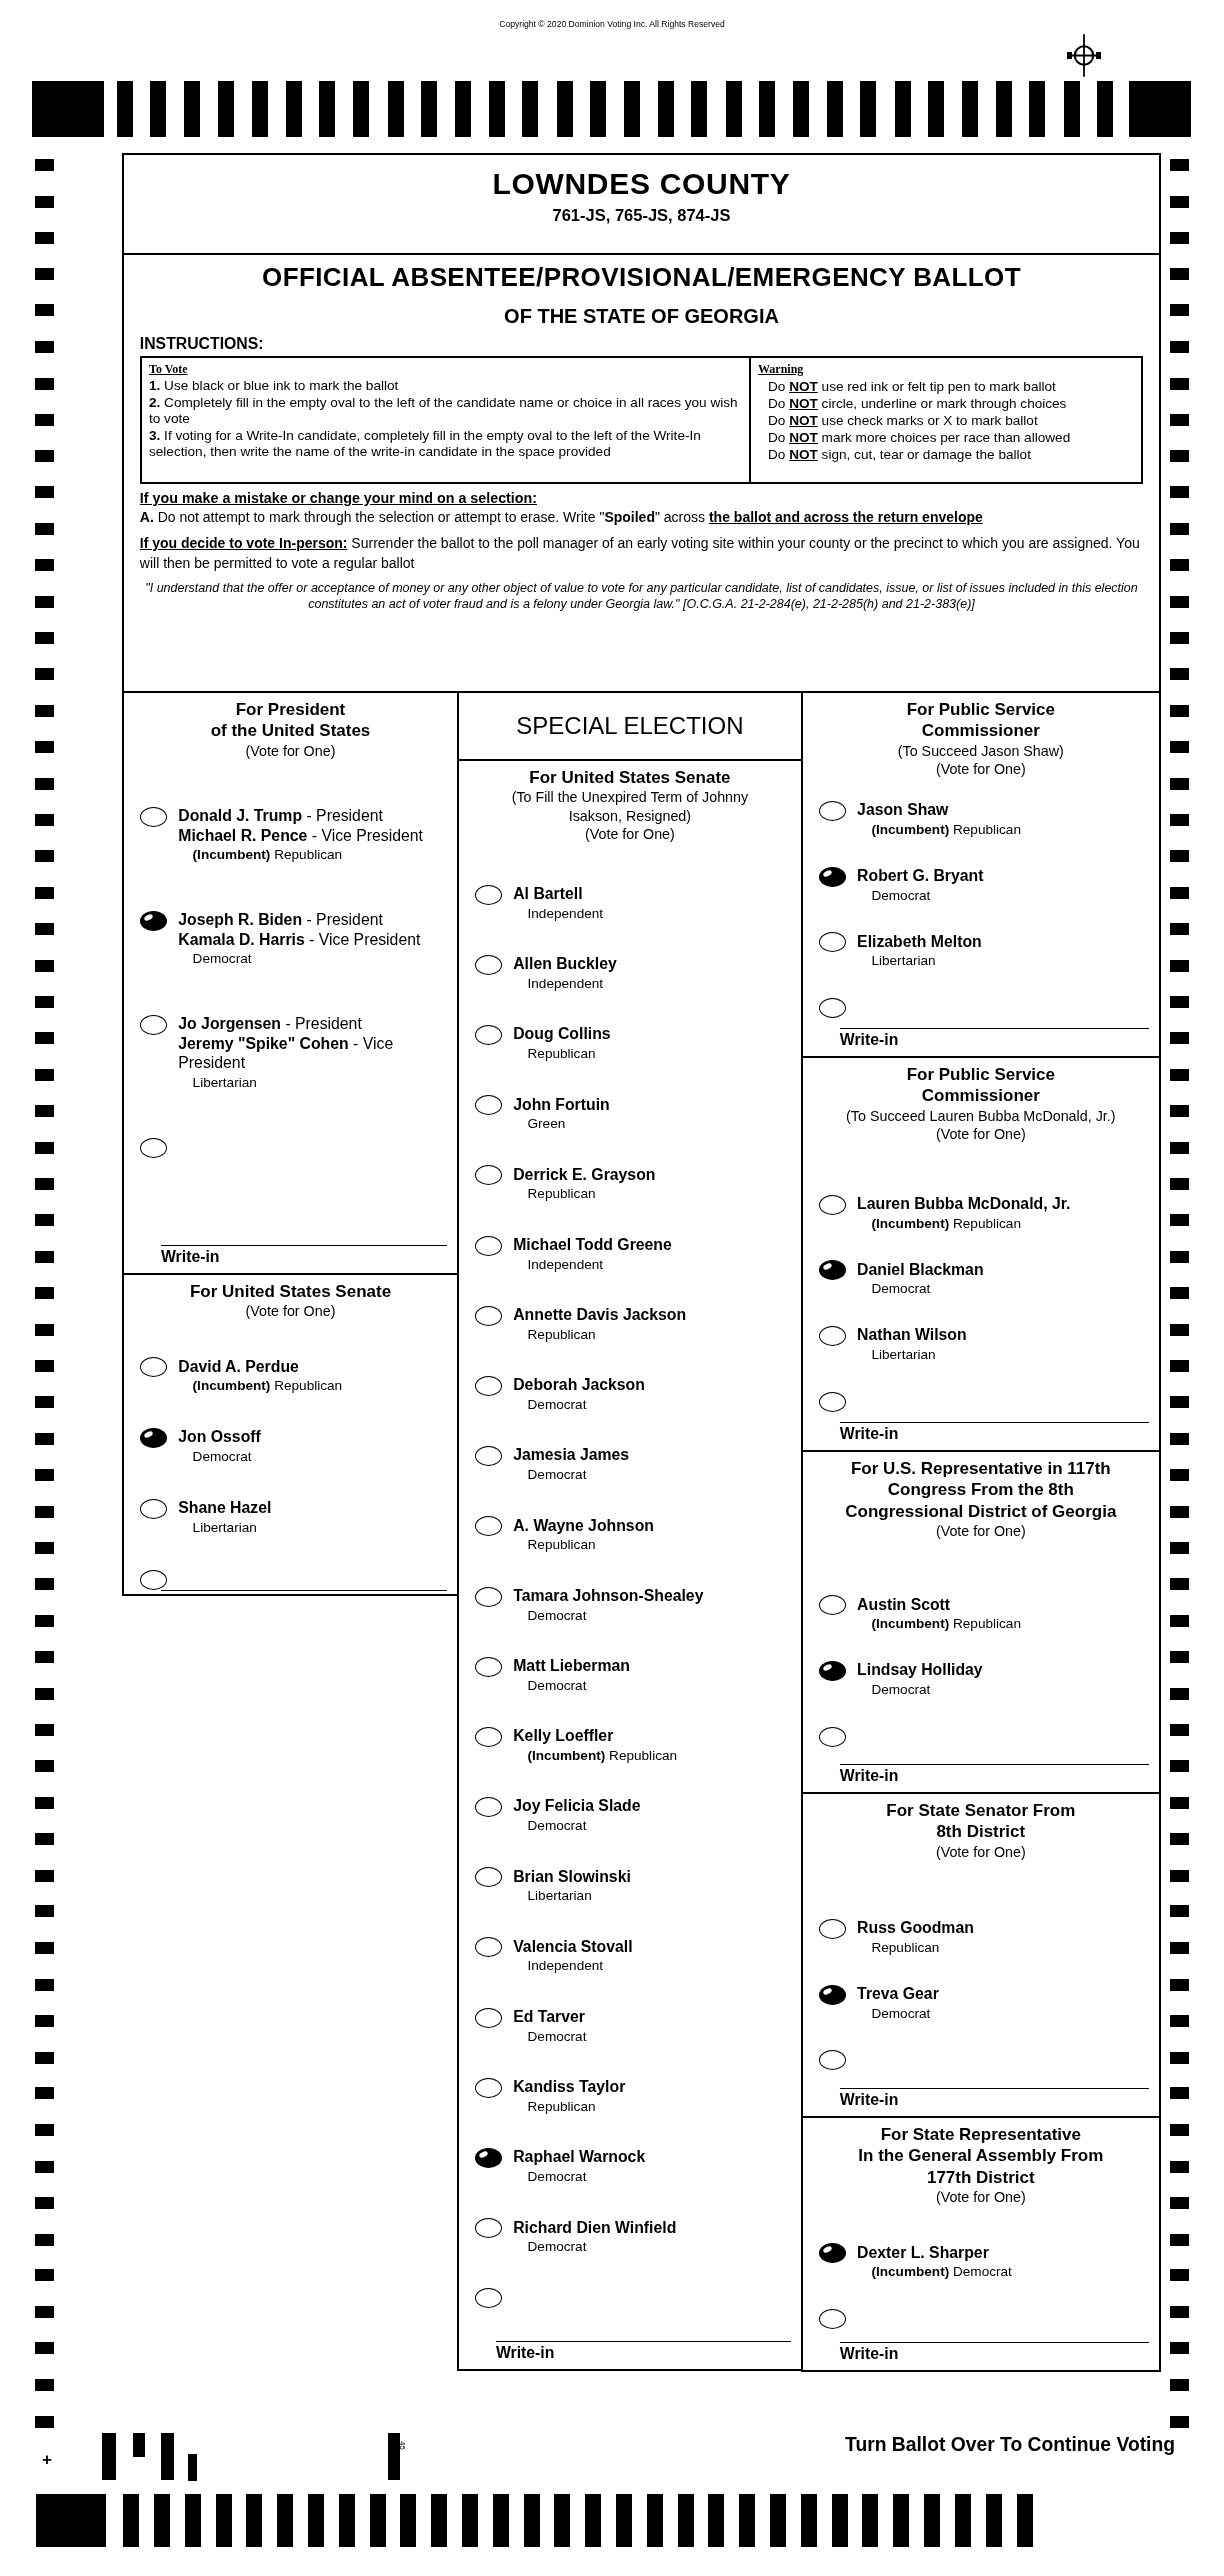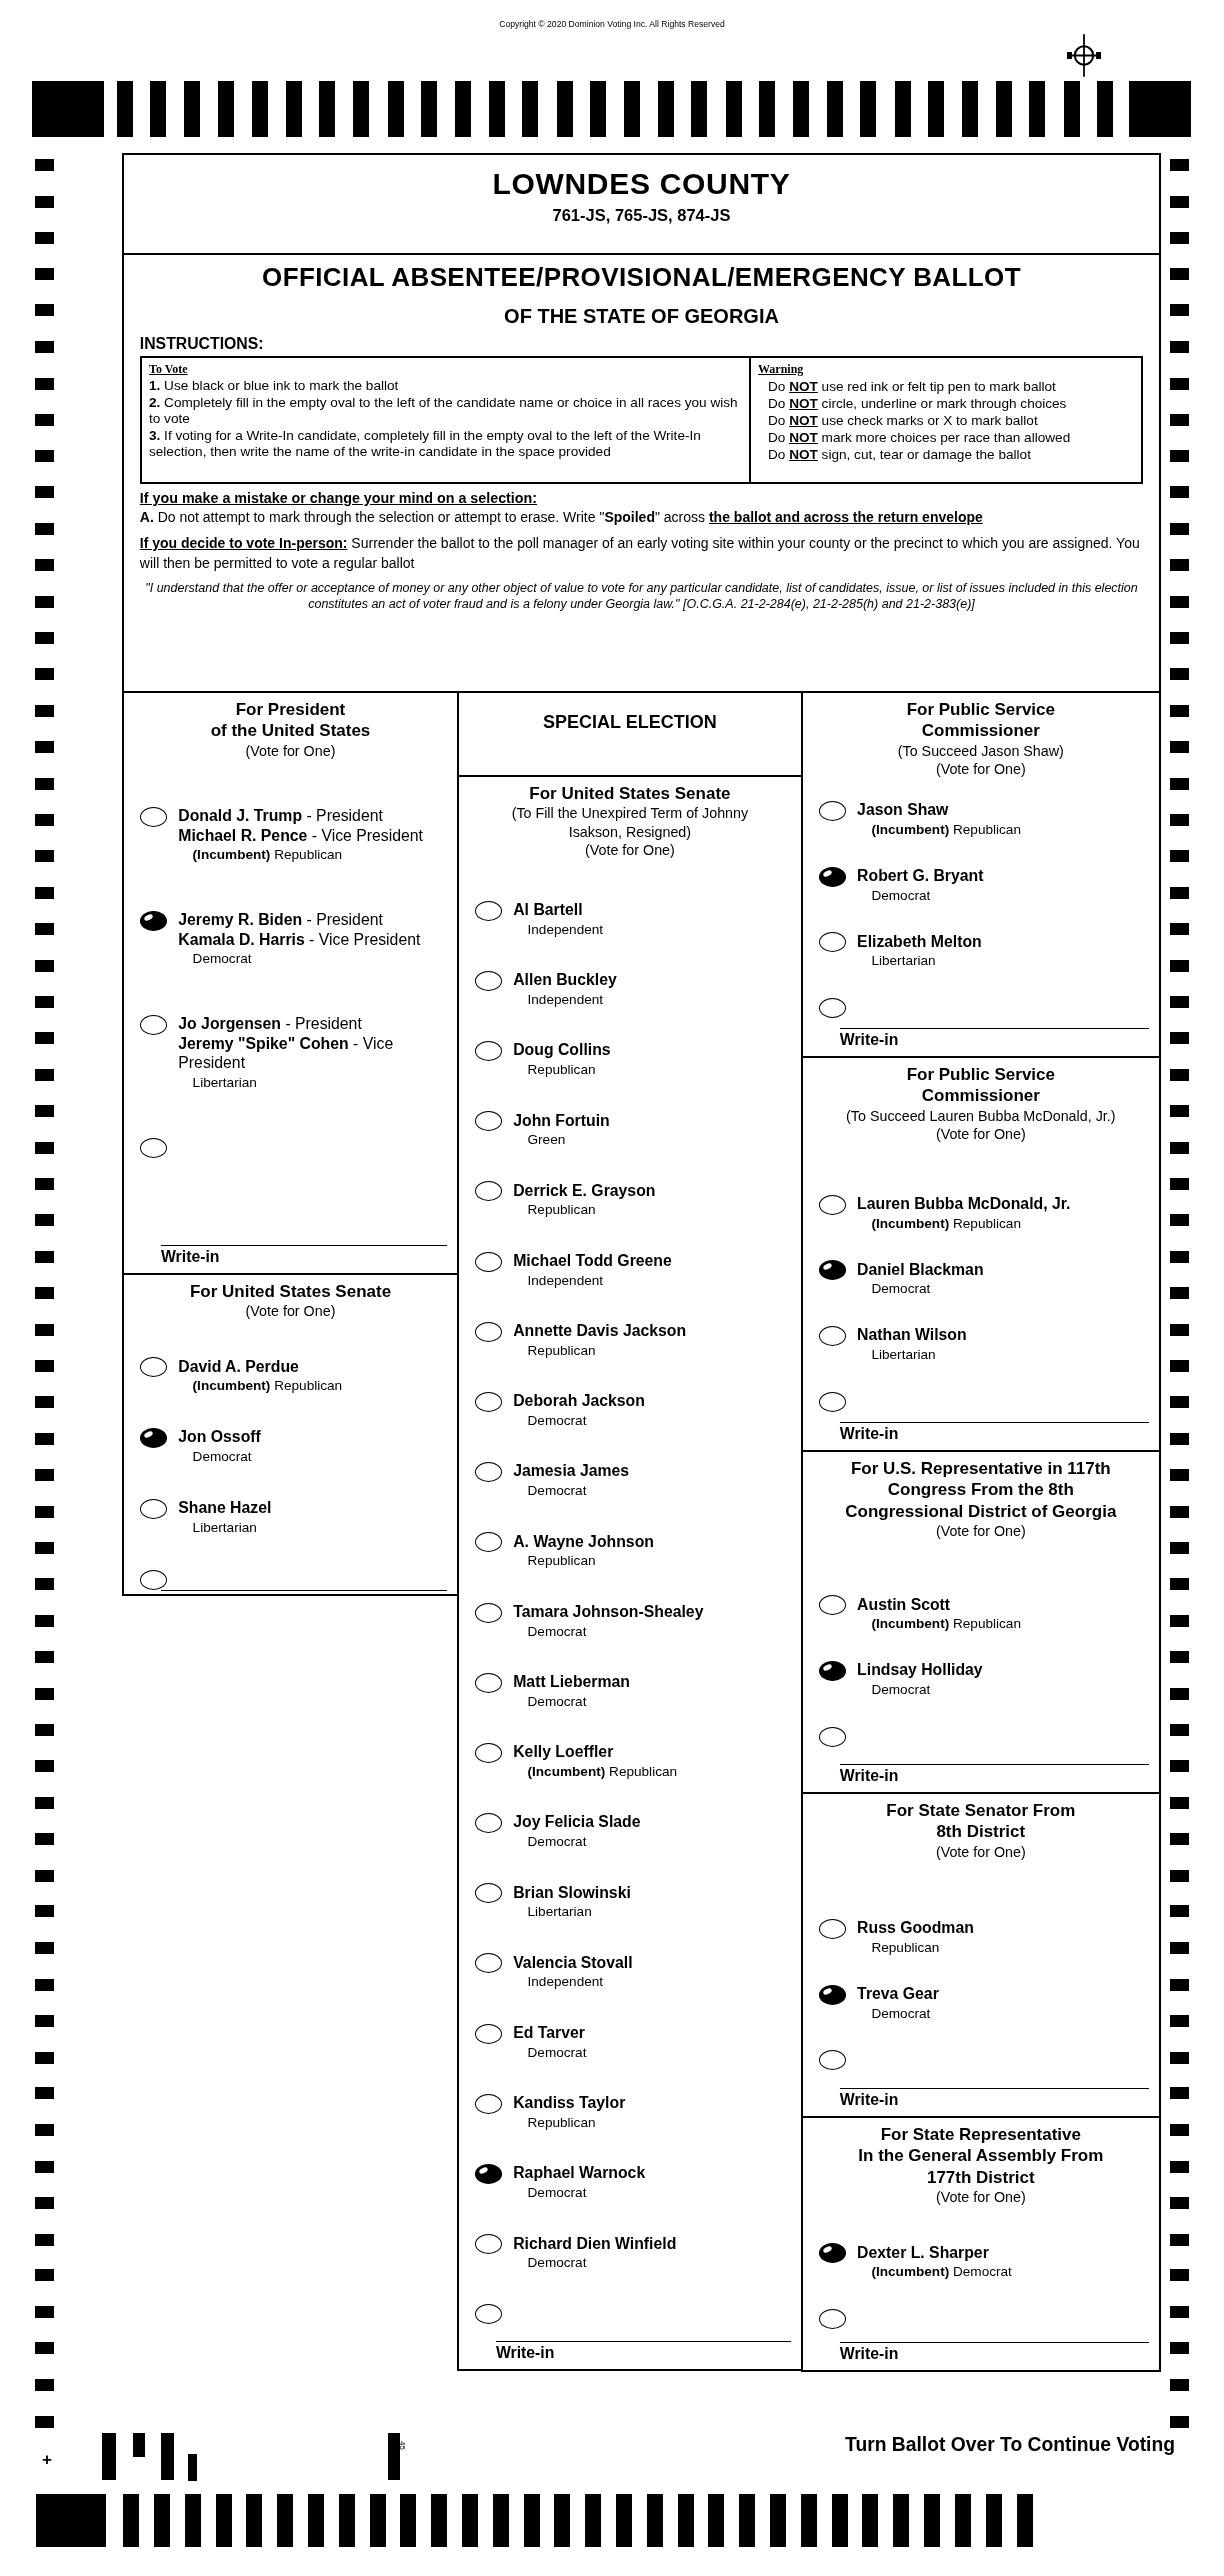--- a/index.html
+++ b/index.html
@@ -39,21 +39,21 @@
   .fraud{font-size:12.5px;font-style:italic;text-align:center;line-height:16.5px;margin-top:6.4px;}
 
   
   #cols{position:absolute;left:122px;top:691px;display:flex;align-items:flex-start;}
   .col{border:2.1px solid #000;display:flex;flex-direction:column;background:#fff;}
   .col+.col{margin-left:-2.1px;}
   .col1{width:337px;height:905px;}
   .col2{width:346px;height:1680px;}
   .col3{width:360px;height:1681px;}
 
-  .banner{height:84px;border-bottom:2.1px solid #000;text-align:center;font-size:18px;font-weight:bold;padding-top:18.6px;}
+  .banner{height:68px;border-bottom:2.1px solid #000;text-align:center;font-size:24px;font-weight:normal;padding-top:18.6px;}
 
   .contest{display:flex;flex-direction:column;border-bottom:2.1px solid #000;padding-top:5.7px;overflow:hidden;}
   .contest:last-child{border-bottom:none;flex:1;}
   .ctitle{font-size:17px;font-weight:bold;text-align:center;line-height:21.5px;}
   .csub{font-size:14.3px;text-align:center;line-height:18.6px;}
   .cvote{font-size:14.3px;text-align:center;line-height:18.6px;}
 
   .candidate{display:flex;margin-top:var(--cgap,29px);padding-left:15.8px;}
   .candidate.first{margin-top:var(--sgap,29px);}
   .oval{flex:0 0 27px;width:27px;height:20px;border:1.4px solid #000;border-radius:50%;position:relative;margin-top:0.7px;background:#fff;}
@@ -156,21 +156,21 @@
           <div class="oval"></div>
           <div class="ctext">
             <div class="cname"><span class="nm">Donald J. Trump</span><span class="sf"> - President</span></div>
             <div class="cname"><span class="nm">Michael R. Pence</span><span class="sf"> - Vice President</span></div>
             <div class="cparty"><b>(Incumbent) </b>Republican</div>
           </div>
         </div>
         <div class="candidate">
           <div class="oval filled"></div>
           <div class="ctext">
-            <div class="cname"><span class="nm">Jeremy R. Biden</span><span class="sf"> - President</span></div>
+            <div class="cname"><span class="nm">Joseph R. Biden</span><span class="sf"> - President</span></div>
             <div class="cname"><span class="nm">Kamala D. Harris</span><span class="sf"> - Vice President</span></div>
             <div class="cparty">Democrat</div>
           </div>
         </div>
         <div class="candidate">
           <div class="oval"></div>
           <div class="ctext">
             <div class="cname"><span class="nm">Jo Jorgensen</span><span class="sf"> - President</span></div>
             <div class="cname"><span class="nm">Jeremy "Spike" Cohen</span><span class="sf"> - Vice President</span></div>
             <div class="cparty">Libertarian</div>

